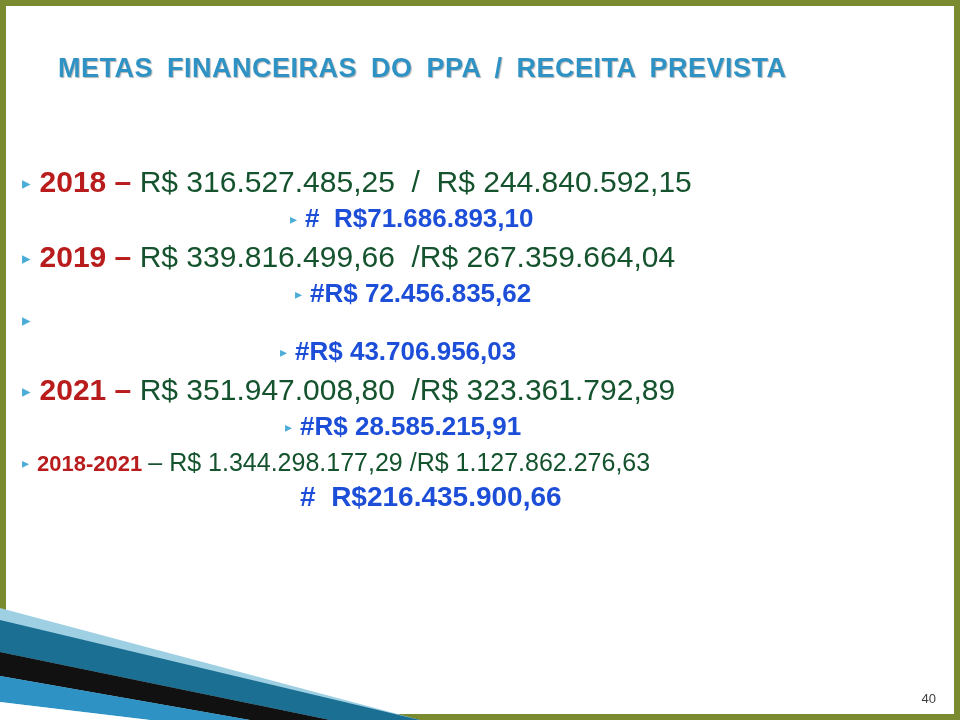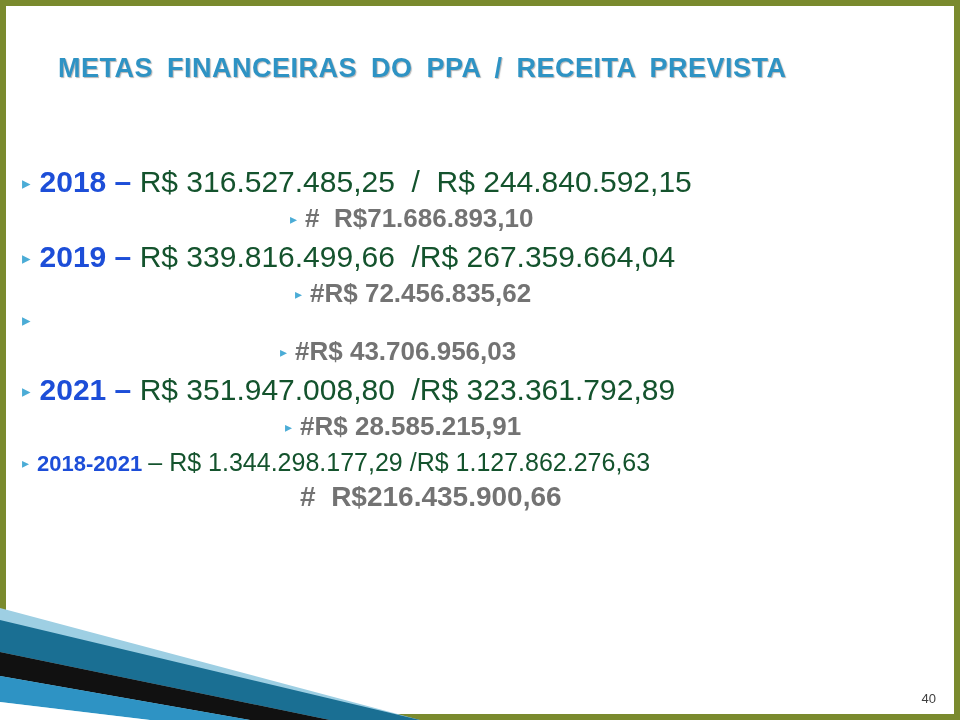--- a/index.html
+++ b/index.html
@@ -110,39 +110,39 @@
     flex: 0 0 auto;
     position: relative;
     top: -3px;
   }
   .bullet.small {
     font-size: 14px;
     margin-right: 8px;
   }
 
   .year {
-    color: #1d4ed8;
+    color: #b91c1c;
     font-weight: bold;
     font-size: 30px;
     white-space: pre;
   }
   .year.small {
     font-size: 22px;
   }
   .values {
     color: #14532d;
     font-weight: normal;
     font-size: 30px;
     white-space: pre;
   }
   .values.small {
     font-size: 25px;
   }
   .diff {
-    color: #737373;
+    color: #1d4ed8;
     font-weight: bold;
     font-size: 26px;
     white-space: pre;
   }
   .diff.big {
     font-size: 28px;
   }
 
   .row.sub {
     margin-top: 4px;

